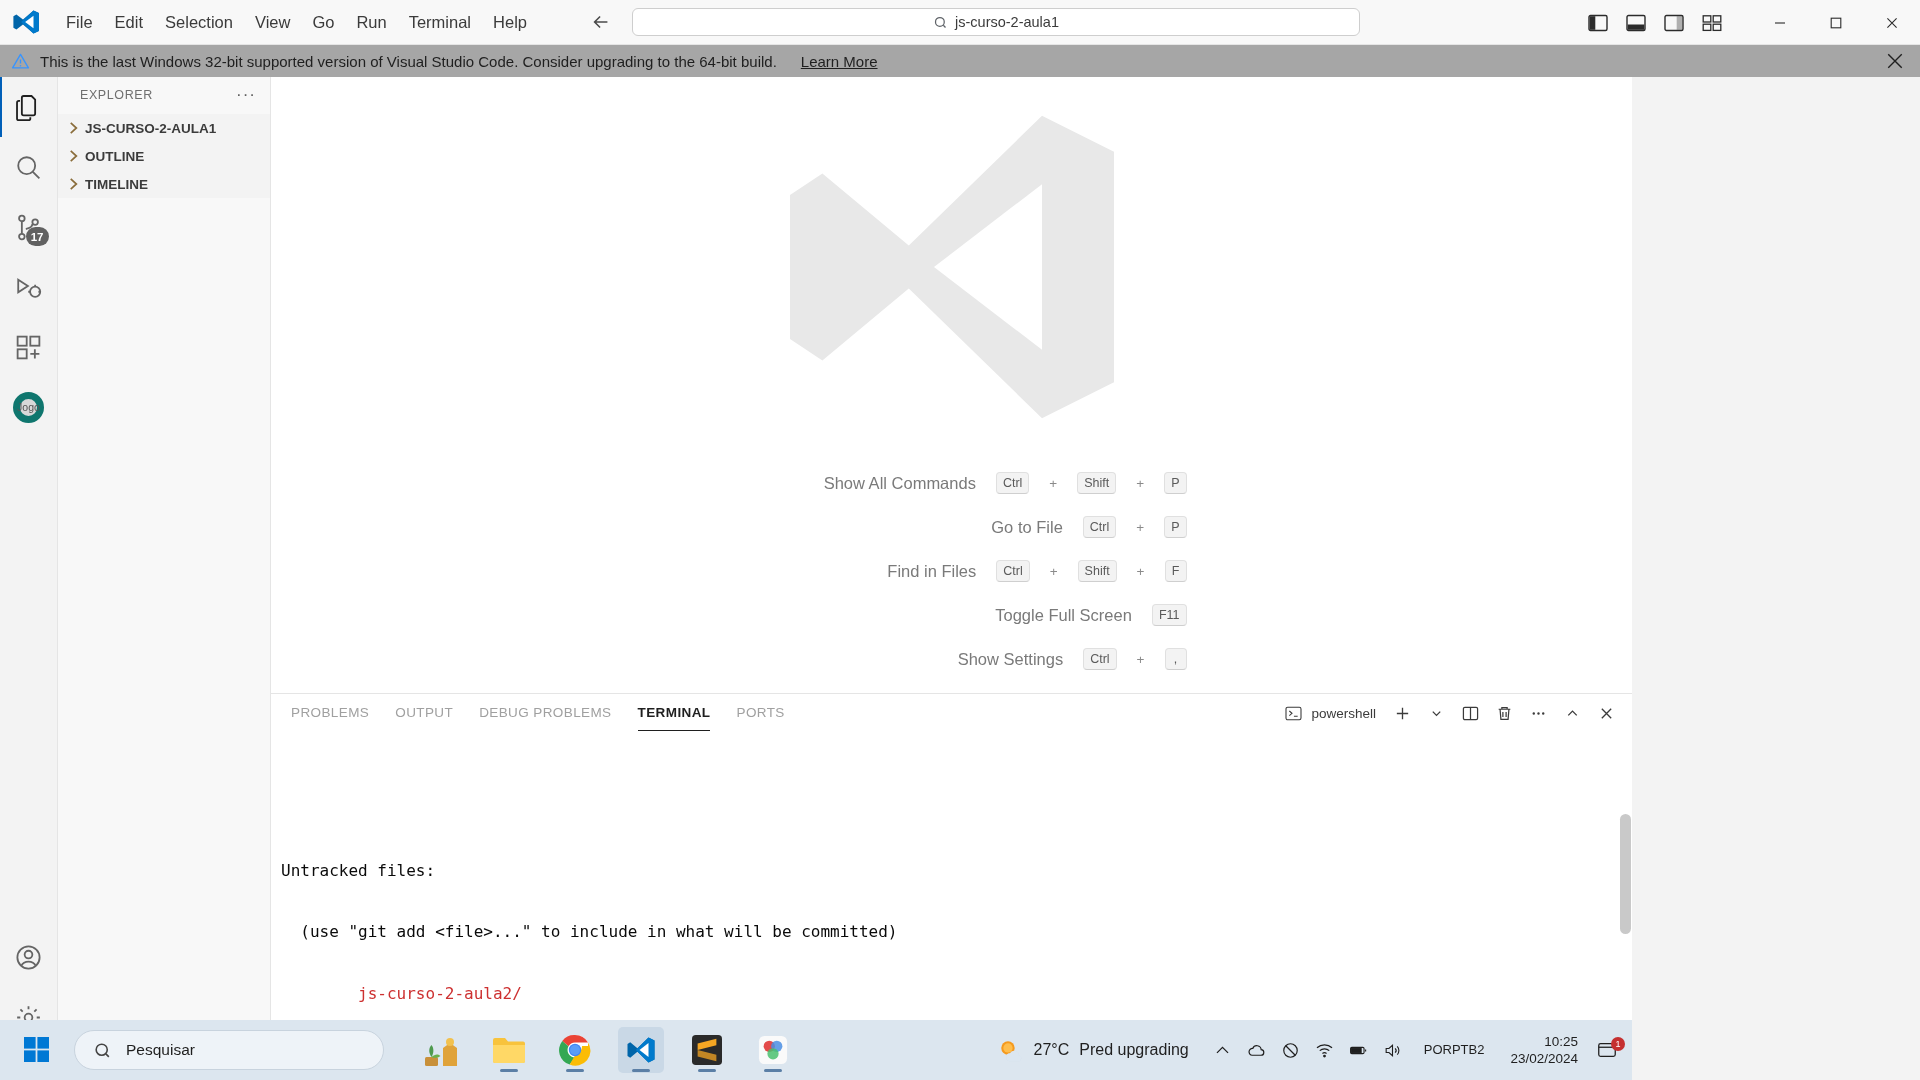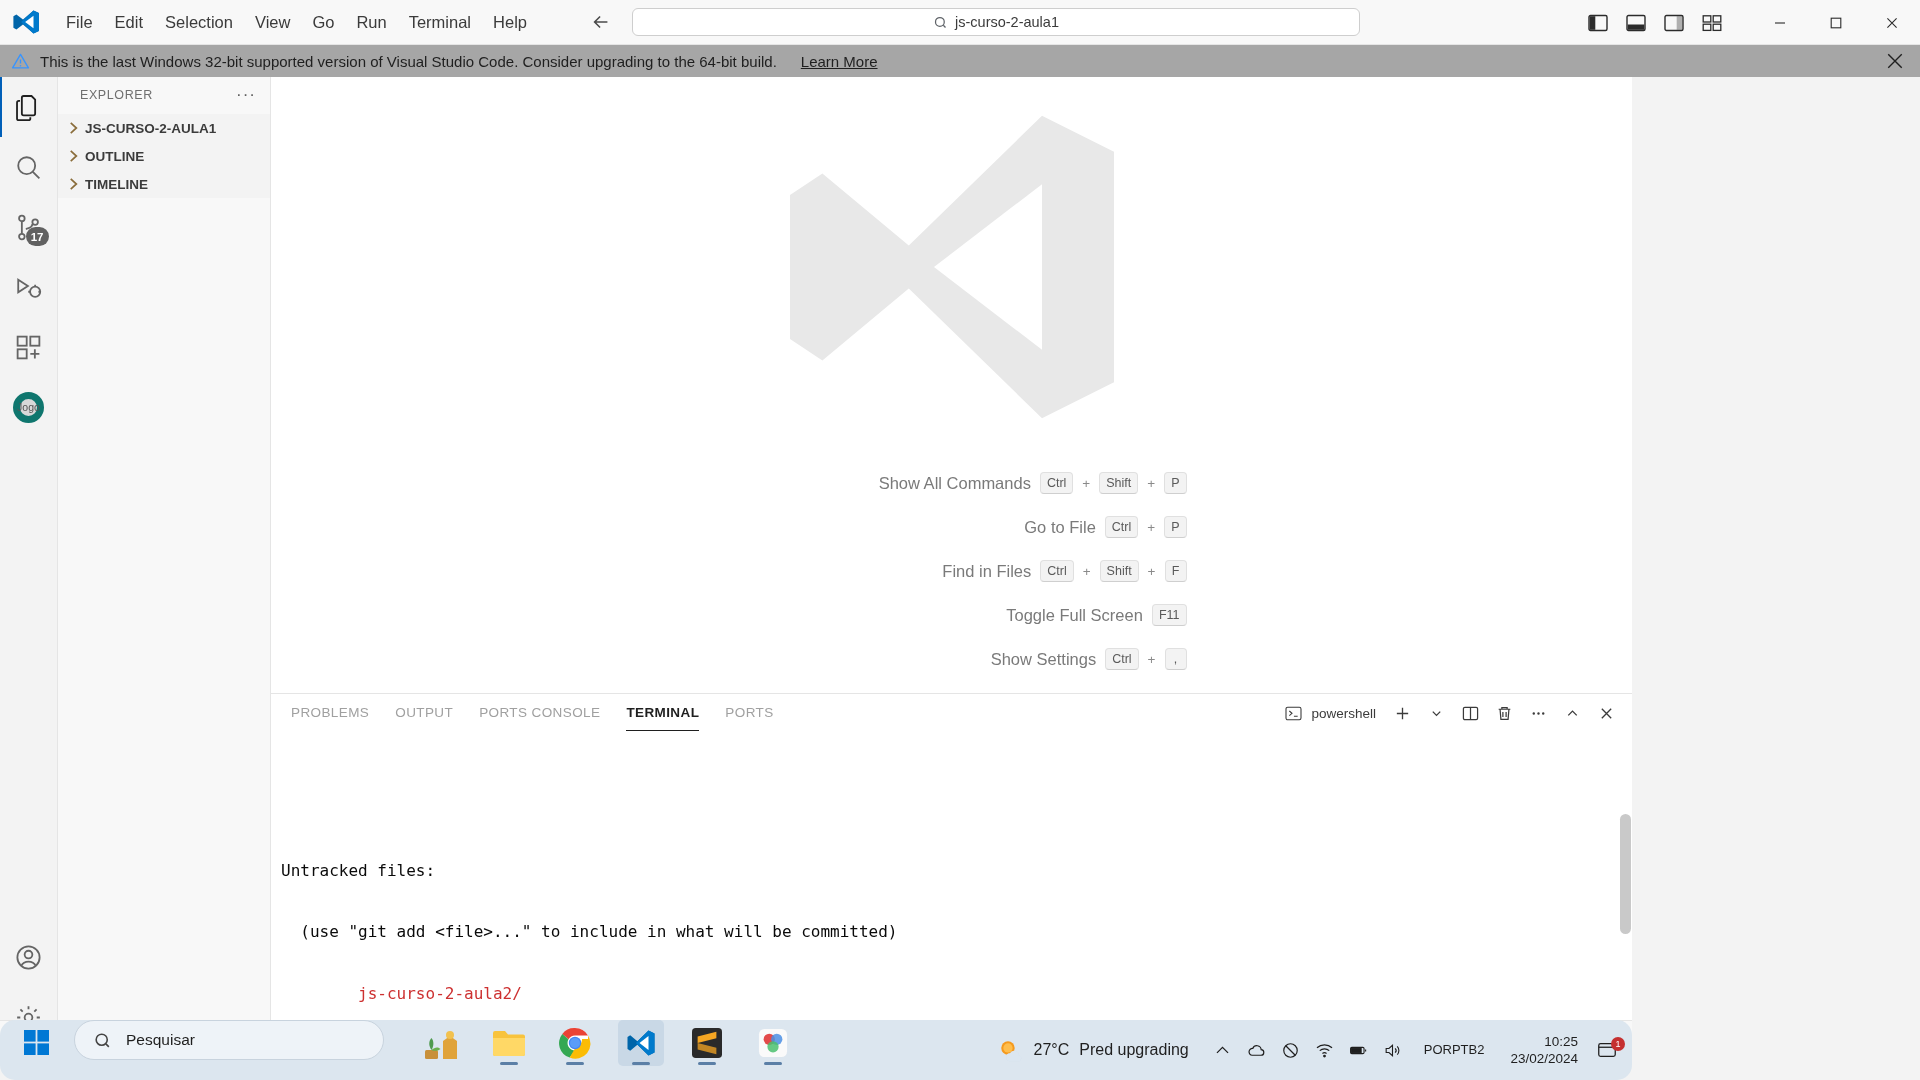--- a/index.html
+++ b/index.html
@@ -106,21 +106,21 @@
   .wm-logo {
     position:absolute; left:50%; top:10px; transform:translateX(-50%);
     width:390px; height:360px; opacity:1;
   }
   .wm-list {
     position:absolute; left:50%; transform:translateX(-50%);
     top: 384px; width: 470px;
   }
   .wm-row {
     display:flex; align-items:center; justify-content:flex-end;
-    height: 44px; gap: 9px; white-space:nowrap;
+    height: 44px; gap: 20px; white-space:nowrap;
   }
   .wm-label { font-size:16.5px; color:#7a7a7a; }
   .kbd {
     display:inline-flex; align-items:center; justify-content:center;
     min-width:22px; height:22px; padding: 0 6px;
     background:#f3f3f3; border:1px solid #e0e0e0; border-bottom-color:#cfcfcf;
     border-radius:4px; font-size:12.5px; color:#5a5a5a;
   }
   .plus { font-size:13.5px; color:#8a8a8a; }
 
@@ -168,21 +168,21 @@
     display:flex; align-items:center; font-size:13px; color:#3b3b3b;
   }
   .sbi { display:flex; align-items:center; gap:5px; padding: 0 9px; height:27px; cursor:pointer; }
   .sbi svg { width:15px; height:15px; }
   .sbar-right { margin-left:auto; display:flex; align-items:center; }
 
   
   .taskbar {
     position:absolute; left:0; right:0; bottom:0; height: 60px;
     background: #dce6ef;
-    display:flex; align-items:flex-start;border-radius:15px;
+    display:flex; align-items:center;
   }
   .tb-start { width:46px; height:46px; display:flex; align-items:center; justify-content:center; margin-left:14px; border-radius:5px; cursor:pointer;}
   .tb-search {
     margin-left: 14px; width: 310px; height: 40px; border-radius:20px;
     background:#eef3f8; border:1px solid #c8d3de; display:flex; align-items:center;
     padding-left: 18px; gap: 14px; font-size:15.5px; color:#1f1f1f; cursor:text;
   }
   .tb-search svg { width:19px; height:19px; color:#444; }
   .tb-apps { display:flex; align-items:center; margin-left: 36px; gap: 20px; }
   .tb-app { width:46px; height:46px; display:flex; align-items:center; justify-content:center; position:relative; border-radius:5px; cursor:pointer; }
@@ -430,21 +430,21 @@
         <span class="kbd">,</span>
       </div>
 
     </div>
   </div>
 
   <div class="panel">
     <div class="panel-bar">
       <div class="ptab">PROBLEMS</div>
       <div class="ptab">OUTPUT</div>
-      <div class="ptab">PORTS CONSOLE</div>
+      <div class="ptab">DEBUG PROBLEMS</div>
       <div class="ptab active">TERMINAL</div>
       <div class="ptab">PORTS</div>
 
       <div class="panel-actions">
         <div class="shell-chip">
           <svg viewBox="0 0 20 18" fill="none" stroke="#3b3b3b" stroke-width="1.3">
             <rect x="1" y="1.5" width="18" height="15" rx="2"></rect>
               <path d="M5 6l3.2 2.8L5 11.6M10.5 12.2h4.5"></path>
           </svg>
           <span>powershell</span>

